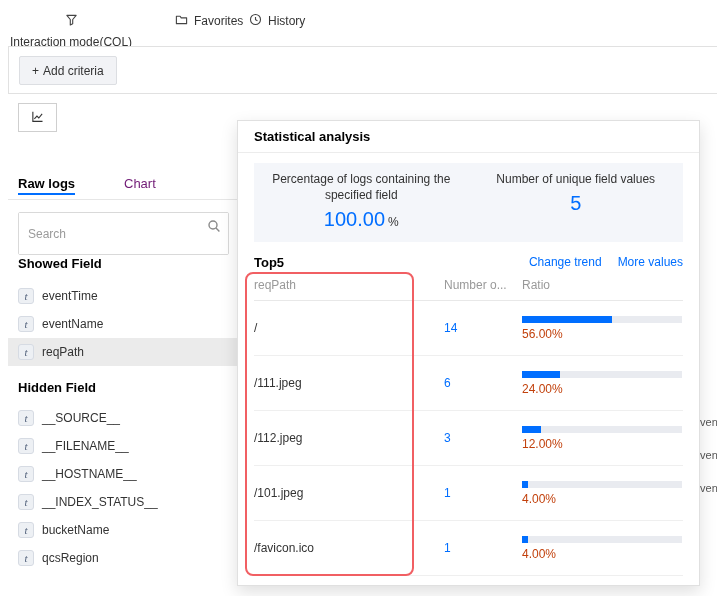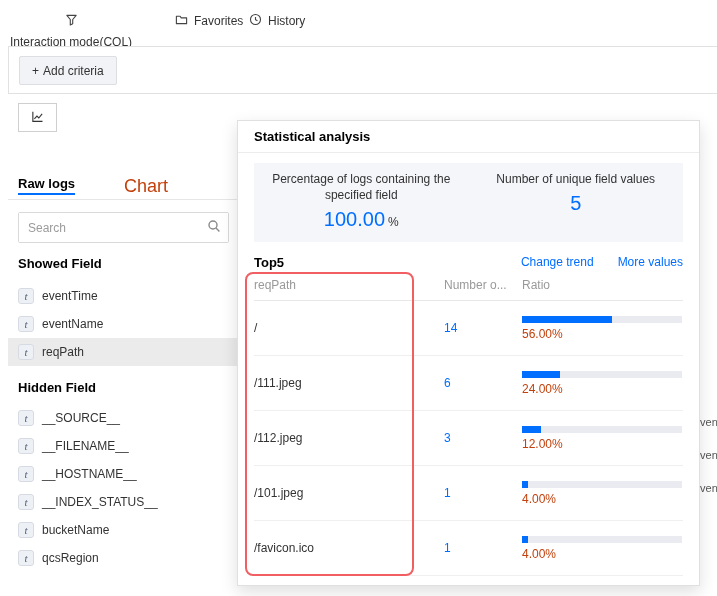--- a/index.html
+++ b/index.html
@@ -16,44 +16,44 @@
   .add-btn { position:absolute; left:10px; top:9px; height:29px; display:flex; align-items:center; gap:4px; padding:0 12px; background:#f2f3f6; border:1px solid #dcdee2; border-radius:2px; cursor:pointer; color:#333; }
 
   
   .config-btn { position:absolute; left:18px; top:103px; height:29px; display:flex; align-items:center; gap:7px; padding:0 12px; background:#fff; border:1px solid #cfcfcf; cursor:pointer; color:#333; }
   .editor { position:absolute; left:250px; top:107px; font-family:"DejaVu Sans Mono",monospace; font-size:12px; white-space:pre; }
   .editor .ln { color:#9aa0a6; margin-right:16px; }
   .editor .code { color:#333; }
 
   
   .tab-raw { position:absolute; left:18px; top:176px; font-size:13px; font-weight:bold; color:#000; padding-bottom:2px; border-bottom:2px solid #006eff; cursor:pointer; }
-  .tab-chart { position:absolute; left:124px; top:176px; font-size:18px; color:#c2410c; cursor:pointer; }
+  .tab-chart { position:absolute; left:124px; top:176px; font-size:13px; color:#701a75; cursor:pointer; }
   .tabs-divider { position:absolute; left:8px; top:199px; width:229px; height:1px; background:#e6e6e6; }
-  .search-box { position:absolute; left:18px; top:212px; width:211px; height:31px; border:1px solid #d9d9d9; border-radius:2px; background:#3b82f6;text-decoration:underline; }
+  .search-box { position:absolute; left:18px; top:212px; width:211px; height:43px; border:1px solid #d9d9d9; border-radius:2px; background:#3b82f6;text-decoration:underline; }
   .search-box input { width:100%; height:100%; border:none; outline:none; padding:0 28px 0 9px; font-size:12px; font-family:"Liberation Sans",sans-serif; color:#333; }
   .search-box input::placeholder { color:#9b9b9b; }
   .search-ic { position:absolute; right:7px; top:6px; cursor:pointer; }
   .sec-head { position:absolute; left:18px; font-size:13px; font-weight:bold; color:#000; }
   .field-item { position:absolute; left:8px; width:229px; height:28px; display:flex; align-items:center; gap:8px; padding-left:10px; cursor:pointer; }
   .field-item.sel { background:#ebebeb; }
   .t-icon { width:16px; height:16px; border-radius:3px; background:#edf0f4; border:1px solid #d6dbe3; color:#51607a; font-size:11px; font-style:italic; font-family:"Liberation Serif",serif; display:flex; align-items:center; justify-content:center; flex:0 0 auto; }
   .frag { position:absolute; left:694px; font-size:11px; color:#555; white-space:nowrap; }
 
   
   .popover { position:absolute; left:237px; top:120px; width:463px; height:466px; background:#fff; border:1px solid #e0e0e0; box-shadow:0 6px 16px rgba(0,0,0,.13); z-index:10; }
   .pop-title { padding:8px 16px; font-size:13px; font-weight:bold; color:#000; border-bottom:1px solid #ececec; }
   .stats { margin:10px 16px 0; background:#f4f6fa; display:flex; padding:8px 0;justify-content:space-between; }
   .stat { flex:1; text-align:center; }
   .stat-label { font-size:12px; color:#333; line-height:16px; max-width:225px; margin:0 auto; }
   .stat-value-line { margin-top:4px; line-height:24px; }
   .stat-value { color:#006eff; font-size:20px; }
   .stat-unit { color:#333; font-size:12px; margin-left:3px; }
   .top-row { margin:12px 16px 8px; display:flex; justify-content:space-between; align-items:center; height:16px; }
   .top-title { font-size:13px; font-weight:bold; color:#000; }
-  .links a { color:#006eff; text-decoration:none; margin-left:24px; font-size:12px; cursor:pointer; }
+  .links a { color:#006eff; text-decoration:none; margin-left:16px; font-size:12px; cursor:pointer; }
   .table { margin:0 16px; }
   .thead { display:flex; color:#999; padding-bottom:8px; border-bottom:1px solid #e8e8e8; }
   .trow { display:flex; align-items:center; height:55px; border-bottom:1px solid #efefef; }
   .c1 { width:190px; }
   .c2 { width:78px; }
   .trow .c2 a { color:#006eff; text-decoration:none; cursor:pointer; }
   .c3 { flex:1; }
   .bar-track { width:160px; height:7px; background:#e9ebf0; }
   .bar-fill { height:7px; background:#006eff; width:0; }
   .ratio { margin-top:4px; color:#c2410c; }

